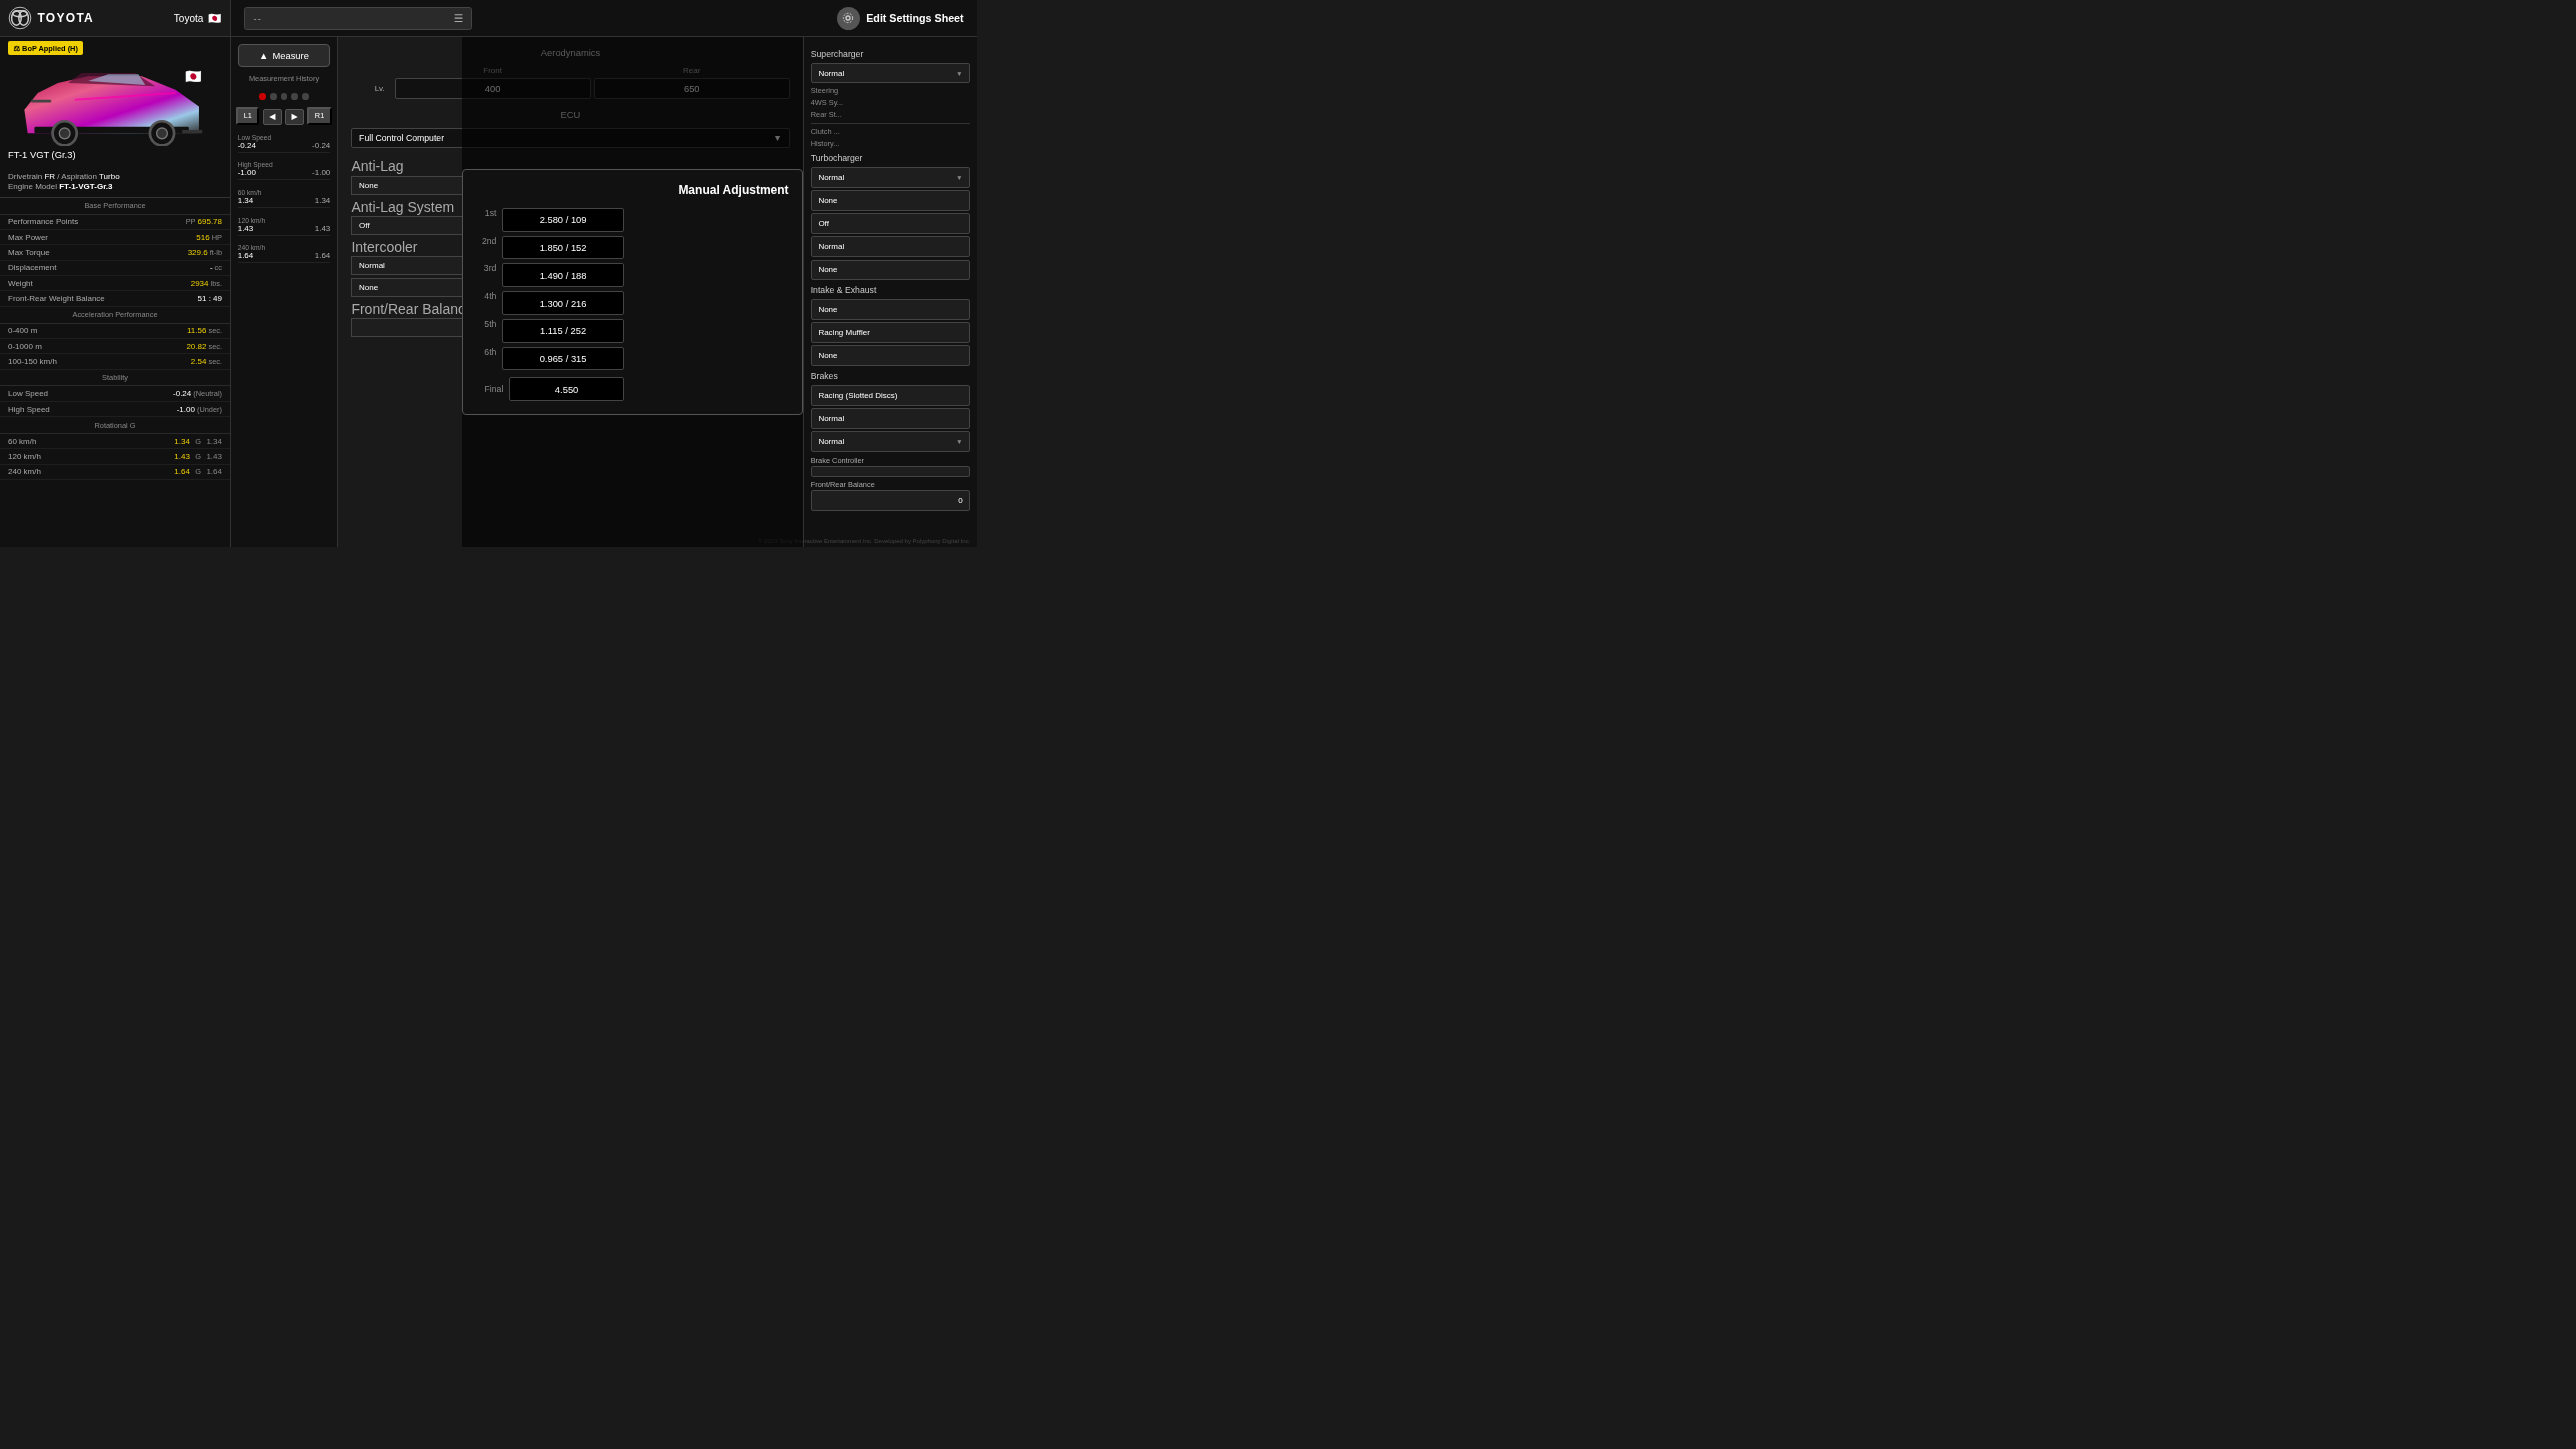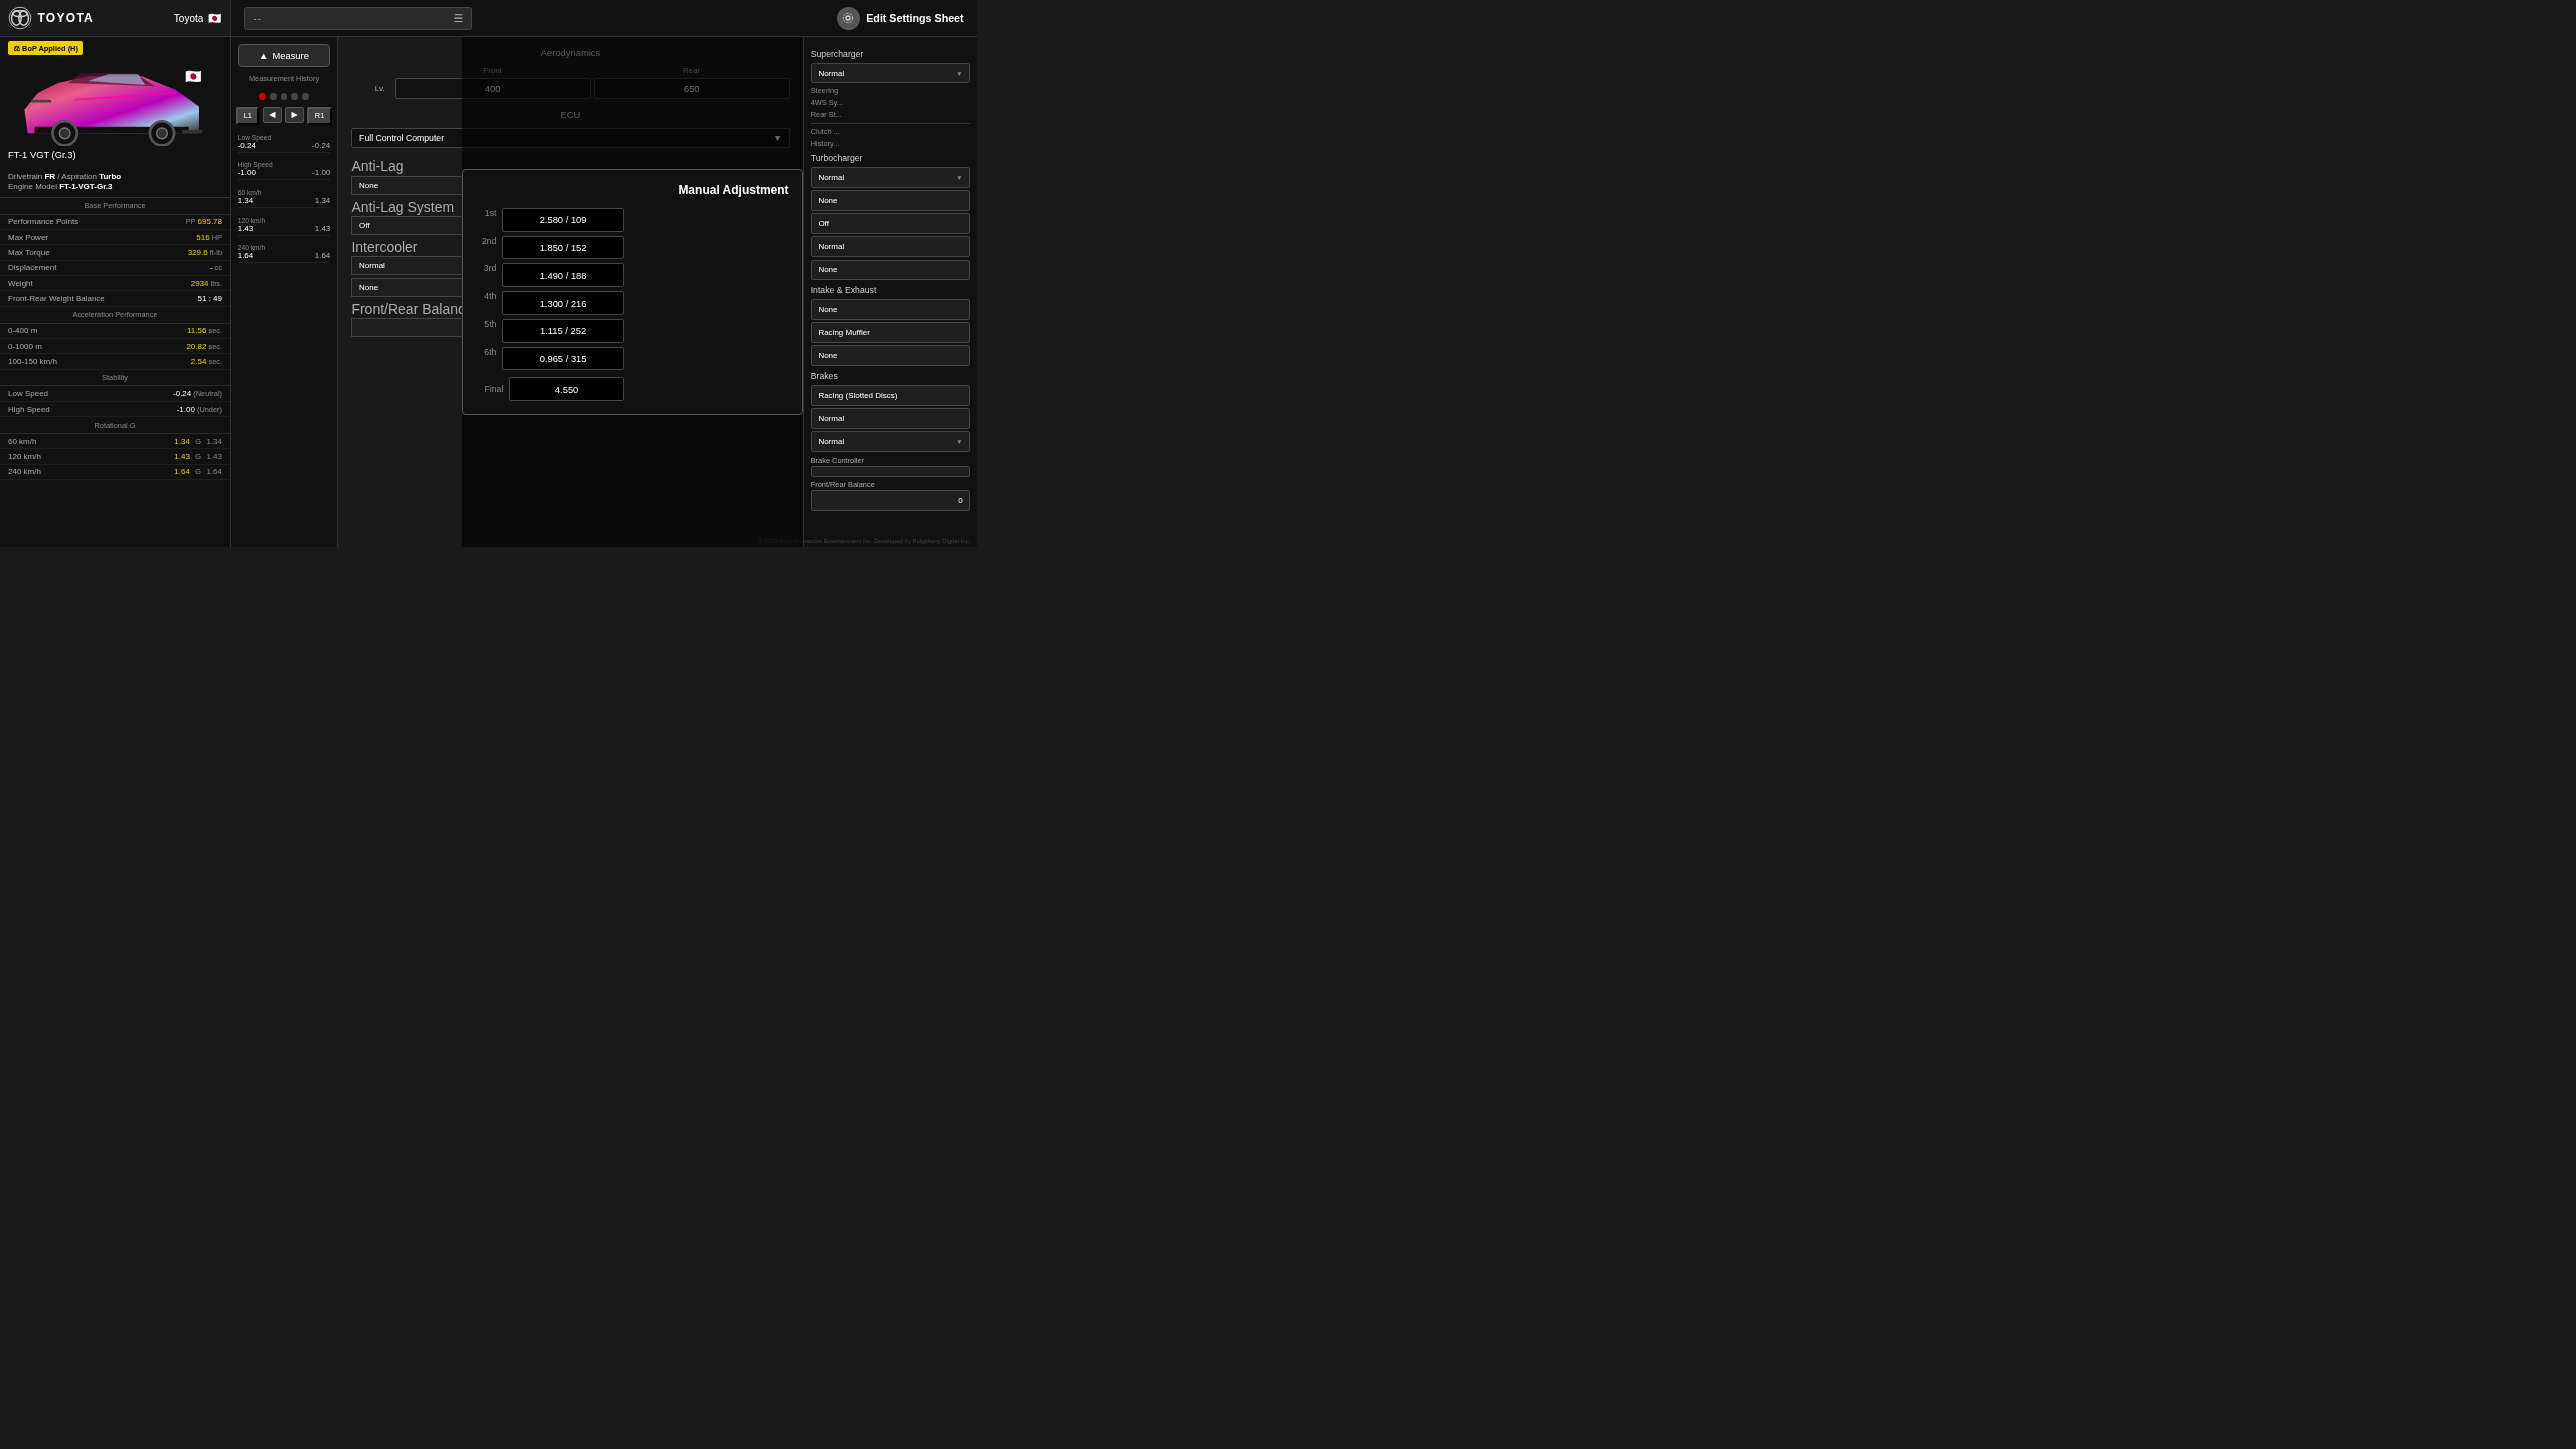--- a/index.html
+++ b/index.html
@@ -111,21 +111,21 @@
     }
 
     .car-drivetrain {
       font-size: 8px;
       color: #aaa;
       margin-bottom: 1.3px;
     }
 
     .car-drivetrain span {
       color: #fff;
-      font-weight: bold;
+      font-weight: normal;
       margin-top: 44px;
     }
 
     .car-engine {
       font-size: 8px;
       color: #aaa;
     }
 
     .car-engine span {
       color: #fff;
@@ -341,21 +341,21 @@
       background: #444;
     }
 
     .dot.active {
       background: #cc0000;
     }
 
     .nav-controls {
       display: flex;
       gap: 3.4px;
-      align-items: flex-start;
+      align-items: flex-end;
     }
 
     .nav-btn {
       background: #333;
       border: 0.7px solid #555;
       color: #fff;
       padding: 2.7px 5.4px;
       cursor: pointer;
       font-size: 8px;
       border-radius: 2px;

